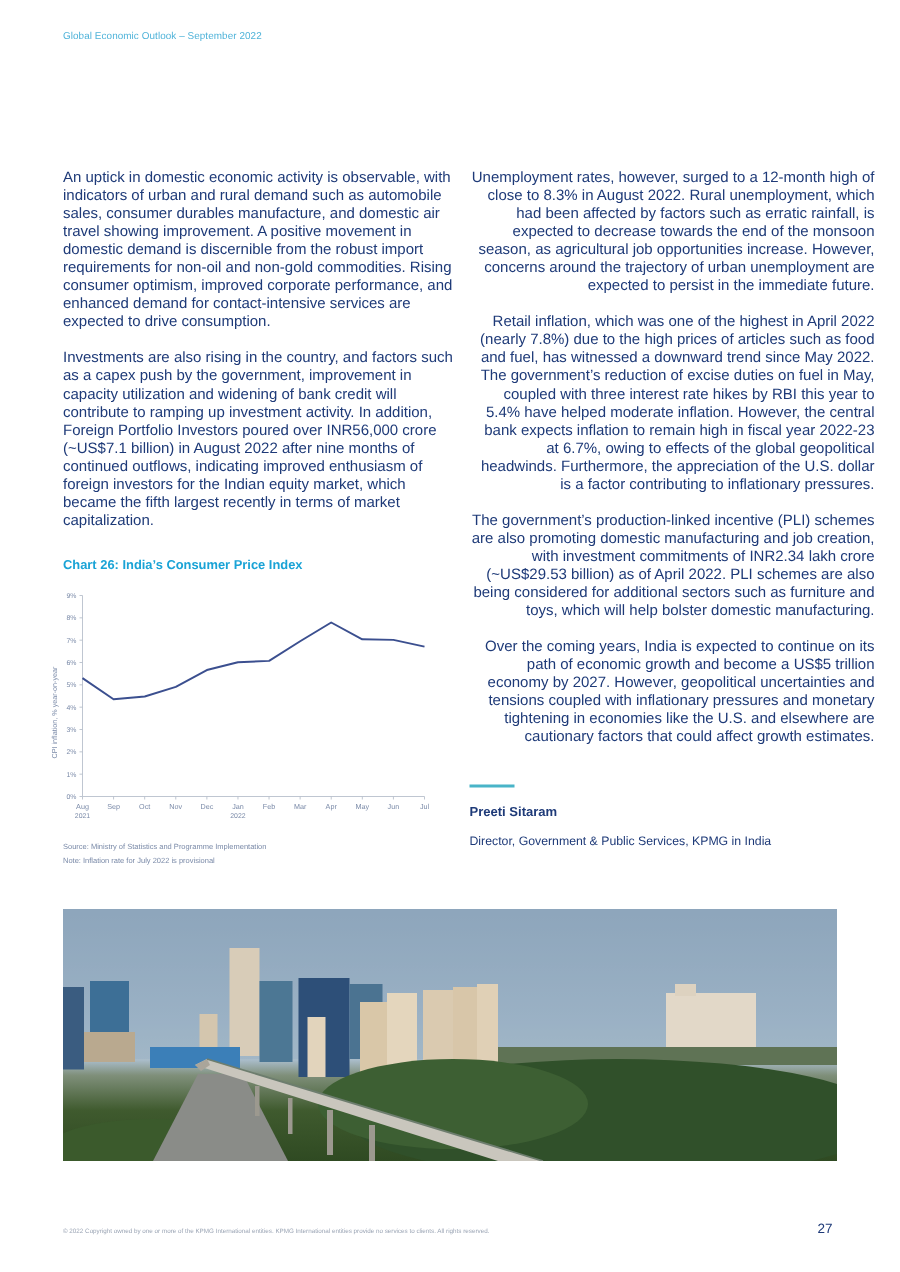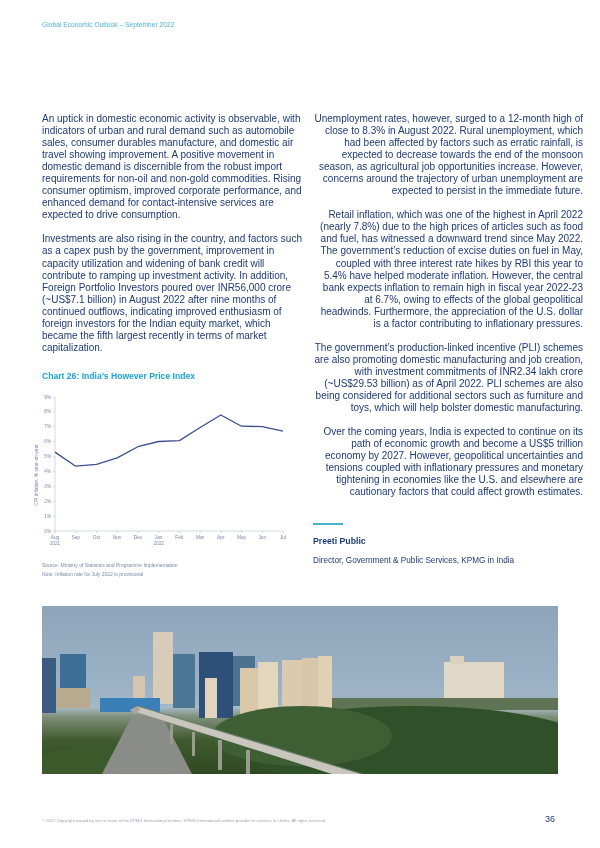--- a/index.html
+++ b/index.html
@@ -59,21 +59,21 @@
 </head>
 <body>
 
 <div class="header-title">Global Economic Outlook – September 2022</div>
 
 <div class="col col-left">
   <p class="para">An uptick in domestic economic activity is observable, with indicators of urban and rural demand such as automobile sales, consumer durables manufacture, and domestic air travel showing improvement. A positive movement in domestic demand is discernible from the robust import requirements for non-oil and non-gold commodities. Rising consumer optimism, improved corporate performance, and enhanced demand for contact-intensive services are expected to drive consumption.</p>
   <p class="para">Investments are also rising in the country, and factors such as a capex push by the government, improvement in capacity utilization and widening of bank credit will contribute to ramping up investment activity. In addition, Foreign Portfolio Investors poured over INR56,000 crore (~US$7.1 billion) in August 2022 after nine months of continued outflows, indicating improved enthusiasm of foreign investors for the Indian equity market, which became the fifth largest recently in terms of market capitalization.</p>
 </div>
 
-<div class="chart-title">Chart 26: India’s However Price Index</div>
+<div class="chart-title">Chart 26: India’s Consumer Price Index</div>
 
 <div class="chart-wrap">
   <svg id="cpi-svg" width="270" height="160" viewBox="0 0 270 160">
     <g id="y-axis">
         <line x1="25" x2="25" y1="7" y2="141" stroke="#b8c0cc" stroke-width="0.6"></line>
         <line x1="23" x2="25" y1="141" y2="141" stroke="#b8c0cc" stroke-width="0.6"></line>
         <text x="21" y="142.6" font-size="4.6" fill="#7a8aa8" text-anchor="end" font-family="Liberation Sans, sans-serif">0%</text>
         <line x1="23" x2="25" y1="126.11111111111111" y2="126.11111111111111" stroke="#b8c0cc" stroke-width="0.6"></line>
         <text x="21" y="127.71111111111111" font-size="4.6" fill="#7a8aa8" text-anchor="end" font-family="Liberation Sans, sans-serif">1%</text>
         <line x1="23" x2="25" y1="111.22222222222223" y2="111.22222222222223" stroke="#b8c0cc" stroke-width="0.6"></line>
@@ -133,21 +133,21 @@
 </div>
 
 <div class="col col-right">
   <p class="para">Unemployment rates, however, surged to a 12-month high of close to 8.3% in August 2022. Rural unemployment, which had been affected by factors such as erratic rainfall, is expected to decrease towards the end of the monsoon season, as agricultural job opportunities increase. However, concerns around the trajectory of urban unemployment are expected to persist in the immediate future.</p>
   <p class="para">Retail inflation, which was one of the highest in April 2022 (nearly 7.8%) due to the high prices of articles such as food and fuel, has witnessed a downward trend since May 2022. The government’s reduction of excise duties on fuel in May, coupled with three interest rate hikes by RBI this year to 5.4% have helped moderate inflation. However, the central bank expects inflation to remain high in fiscal year 2022-23 at 6.7%, owing to effects of the global geopolitical headwinds. Furthermore, the appreciation of the U.S. dollar is a factor contributing to inflationary pressures.</p>
   <p class="para">The government’s production-linked incentive (PLI) schemes are also promoting domestic manufacturing and job creation, with investment commitments of INR2.34 lakh crore (~US$29.53 billion) as of April 2022. PLI schemes are also being considered for additional sectors such as furniture and toys, which will help bolster domestic manufacturing.</p>
   <p class="para">Over the coming years, India is expected to continue on its path of economic growth and become a US$5 trillion economy by 2027. However, geopolitical uncertainties and tensions coupled with inflationary pressures and monetary tightening in economies like the U.S. and elsewhere are cautionary factors that could affect growth estimates.</p>
 </div>
 
 <div class="divider"></div>
-<div class="author-name">Preeti Public</div>
+<div class="author-name">Preeti Sitaram</div>
 <div class="author-role">Director, Government &amp; Public Services, KPMG in India</div>
 
 <div class="photo" title="City skyline with high-rise buildings, elevated metro track and green trees">
   <svg width="516" height="168" viewBox="0 0 516 168">
 
     <rect x="0" y="0" width="516" height="100" fill="#96aec4" opacity="0.35"></rect>
 
     <rect x="18" y="48" width="26" height="40" fill="#3d6f96"></rect>
     <rect x="0" y="52" width="14" height="55" fill="#3a5c80"></rect>
     <rect x="14" y="82" width="34" height="20" fill="#b9a98f"></rect>
@@ -184,13 +184,13 @@
     <line x1="96" y1="100" x2="320" y2="168" stroke="#6d7d6e" stroke-width="1.2"></line>
 
     <rect x="128" y="118" width="3" height="20" fill="#9c998f"></rect>
     <rect x="150" y="126" width="3" height="24" fill="#9c998f"></rect>
     <rect x="176" y="134" width="4" height="30" fill="#9c998f"></rect>
     <rect x="204" y="144" width="4" height="24" fill="#9c998f"></rect>
   </svg>
 </div>
 
 <div class="footer-copy">© 2022 Copyright owned by one or more of the KPMG International entities. KPMG International entities provide no services to clients. All rights reserved.</div>
-<div class="page-number">36</div>
+<div class="page-number">27</div>
 
 </body></html>

